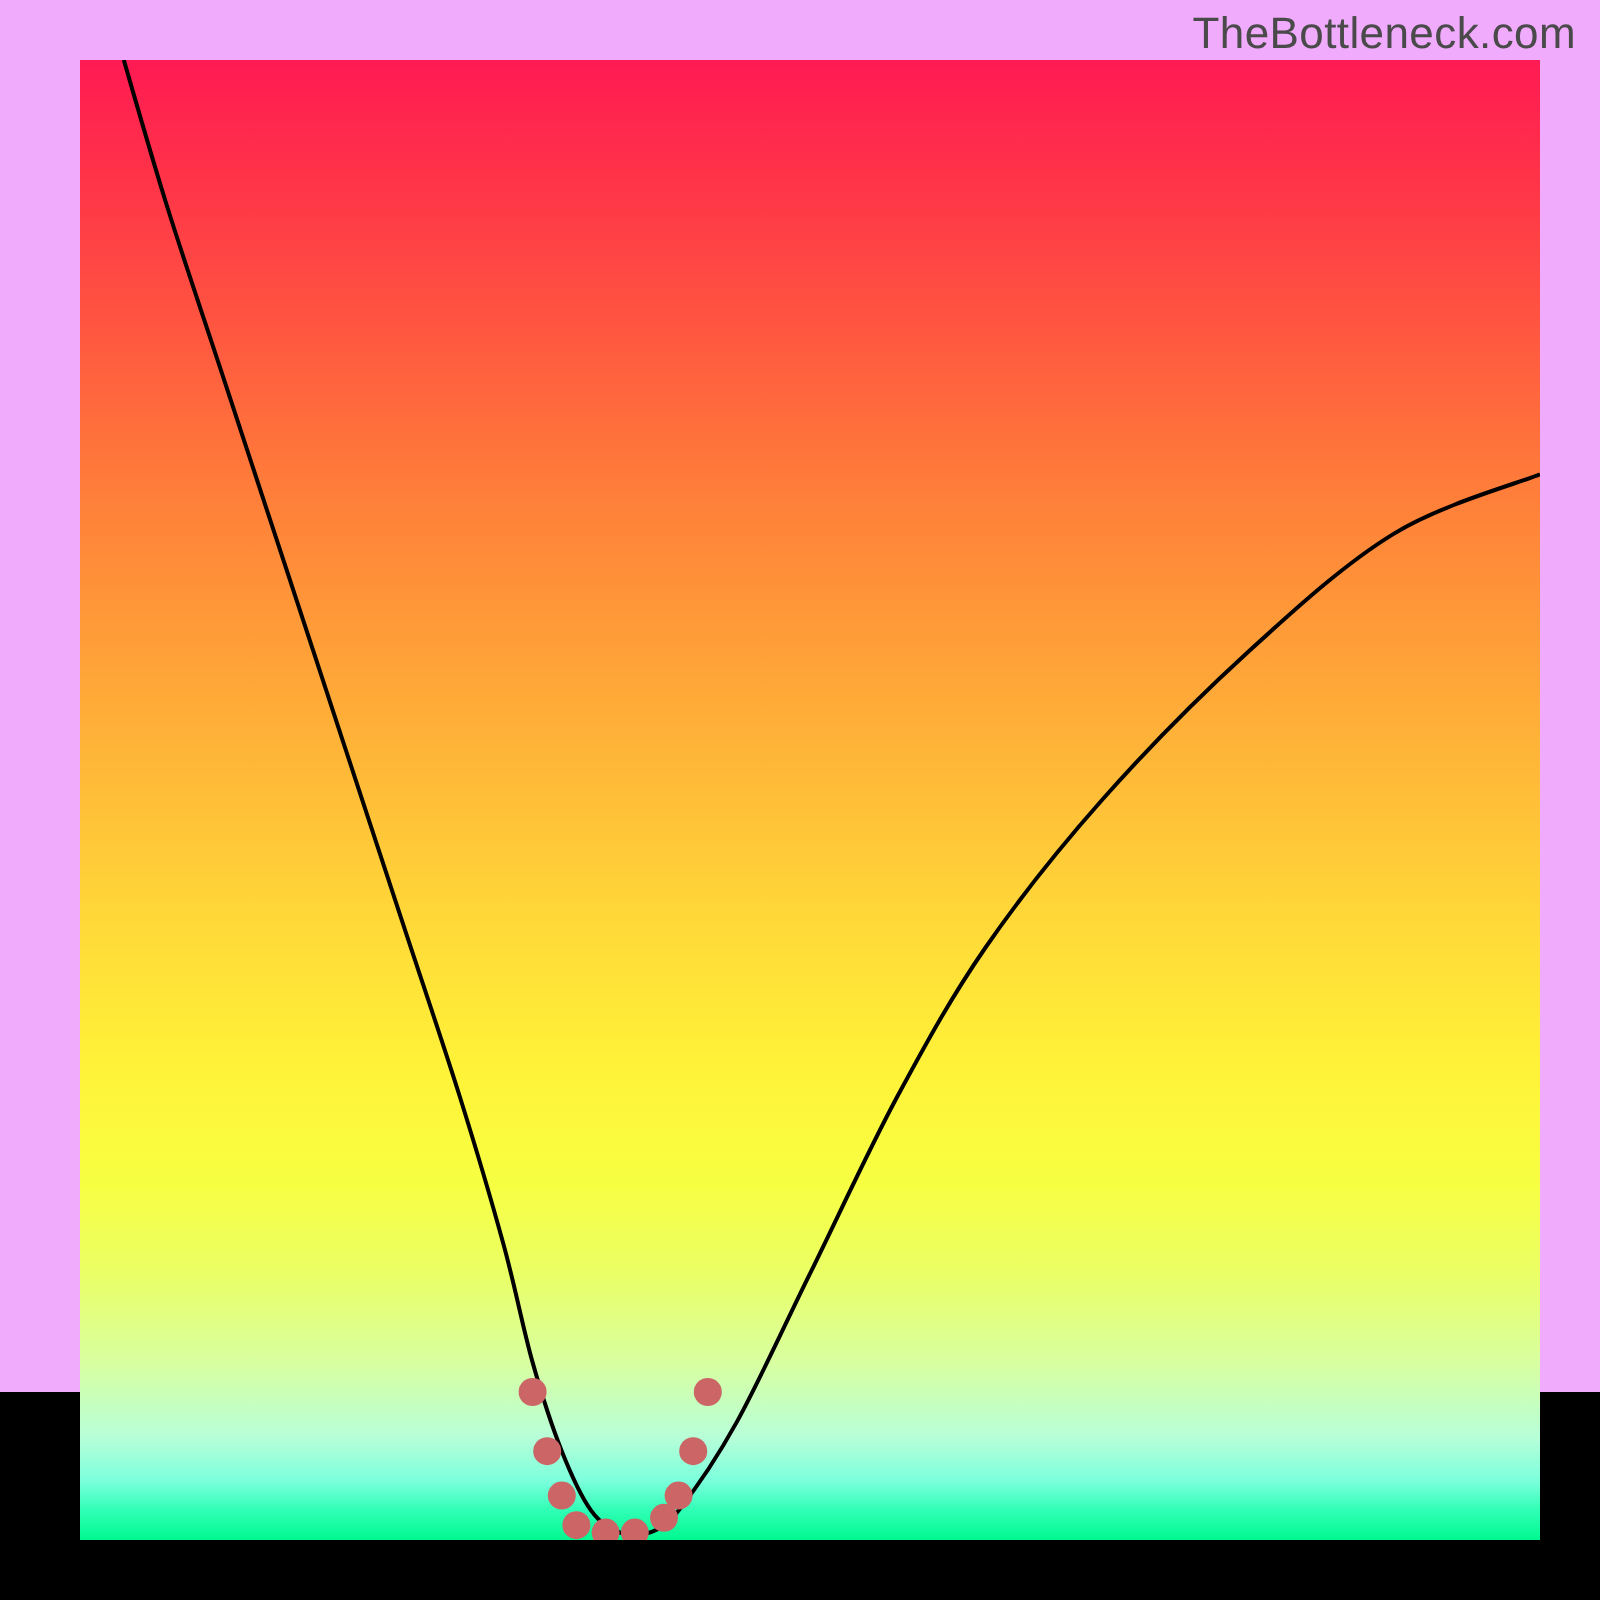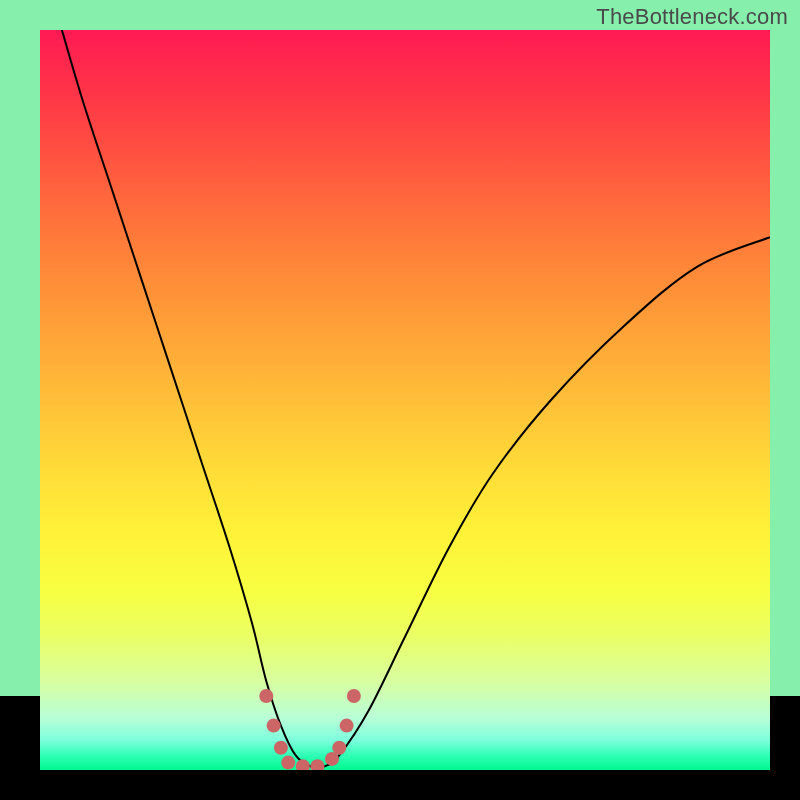--- a/index.html
+++ b/index.html
@@ -10,21 +10,21 @@
     background: #000;
     font-family: Arial, Helvetica, sans-serif;
     overflow: hidden;
   }
   .frame {
     position: absolute;
     left: 0;
     top: 0;
     width: 800px;
     height: 696px;
-    background: #86efac;
+    background: #f0abfc;
   }
   .plot {
     position: absolute;
     left: 40px;
     top: 30px;
     width: 730px;
     height: 740px;
     background: linear-gradient(to bottom,
       #ff1a53 0%,
       #ff3348 8%,

